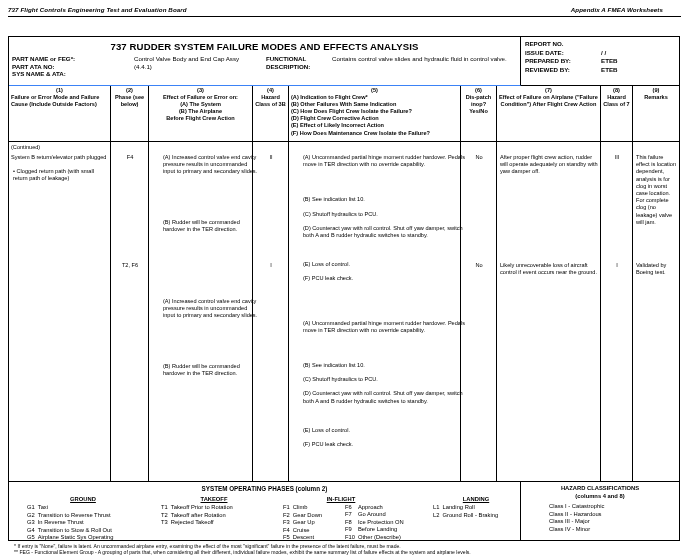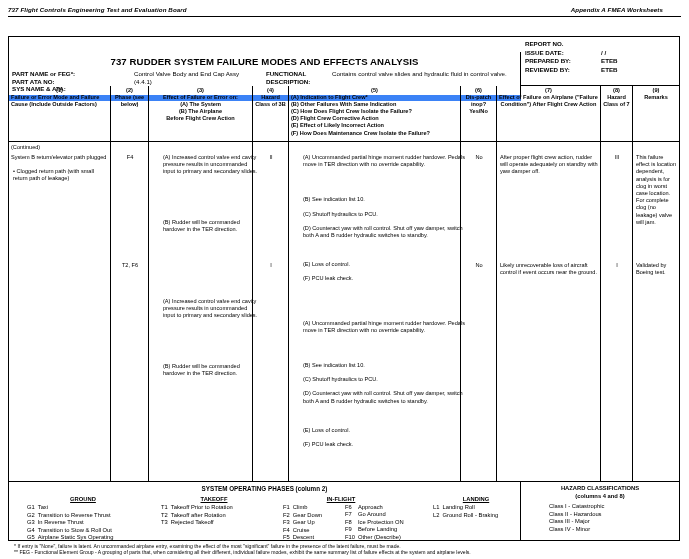--- a/index.html
+++ b/index.html
@@ -43,23 +43,23 @@
   .frame {
     position: absolute;
     left: 8px; top: 36px;
     width: 672px; height: 505px;
     border: 1.2px solid #000;
     box-sizing: border-box;
   }
   
   .titlebar {
     position: absolute;
-    left: 0; top: 15px;
+    left: 0; top: 0;
     width: 512px; height: 49px;
-    border-bottom: 6px solid #3b82f6;
+    border-bottom: 1px solid #3b82f6;
     border-right: 1px solid #000;
     box-sizing: border-box;
   }
   .maintitle {
     text-align: center;
     font-size: 9.6px;
     font-weight: bold;
     margin-top: 4px;
     letter-spacing: 0.1px;
   }

